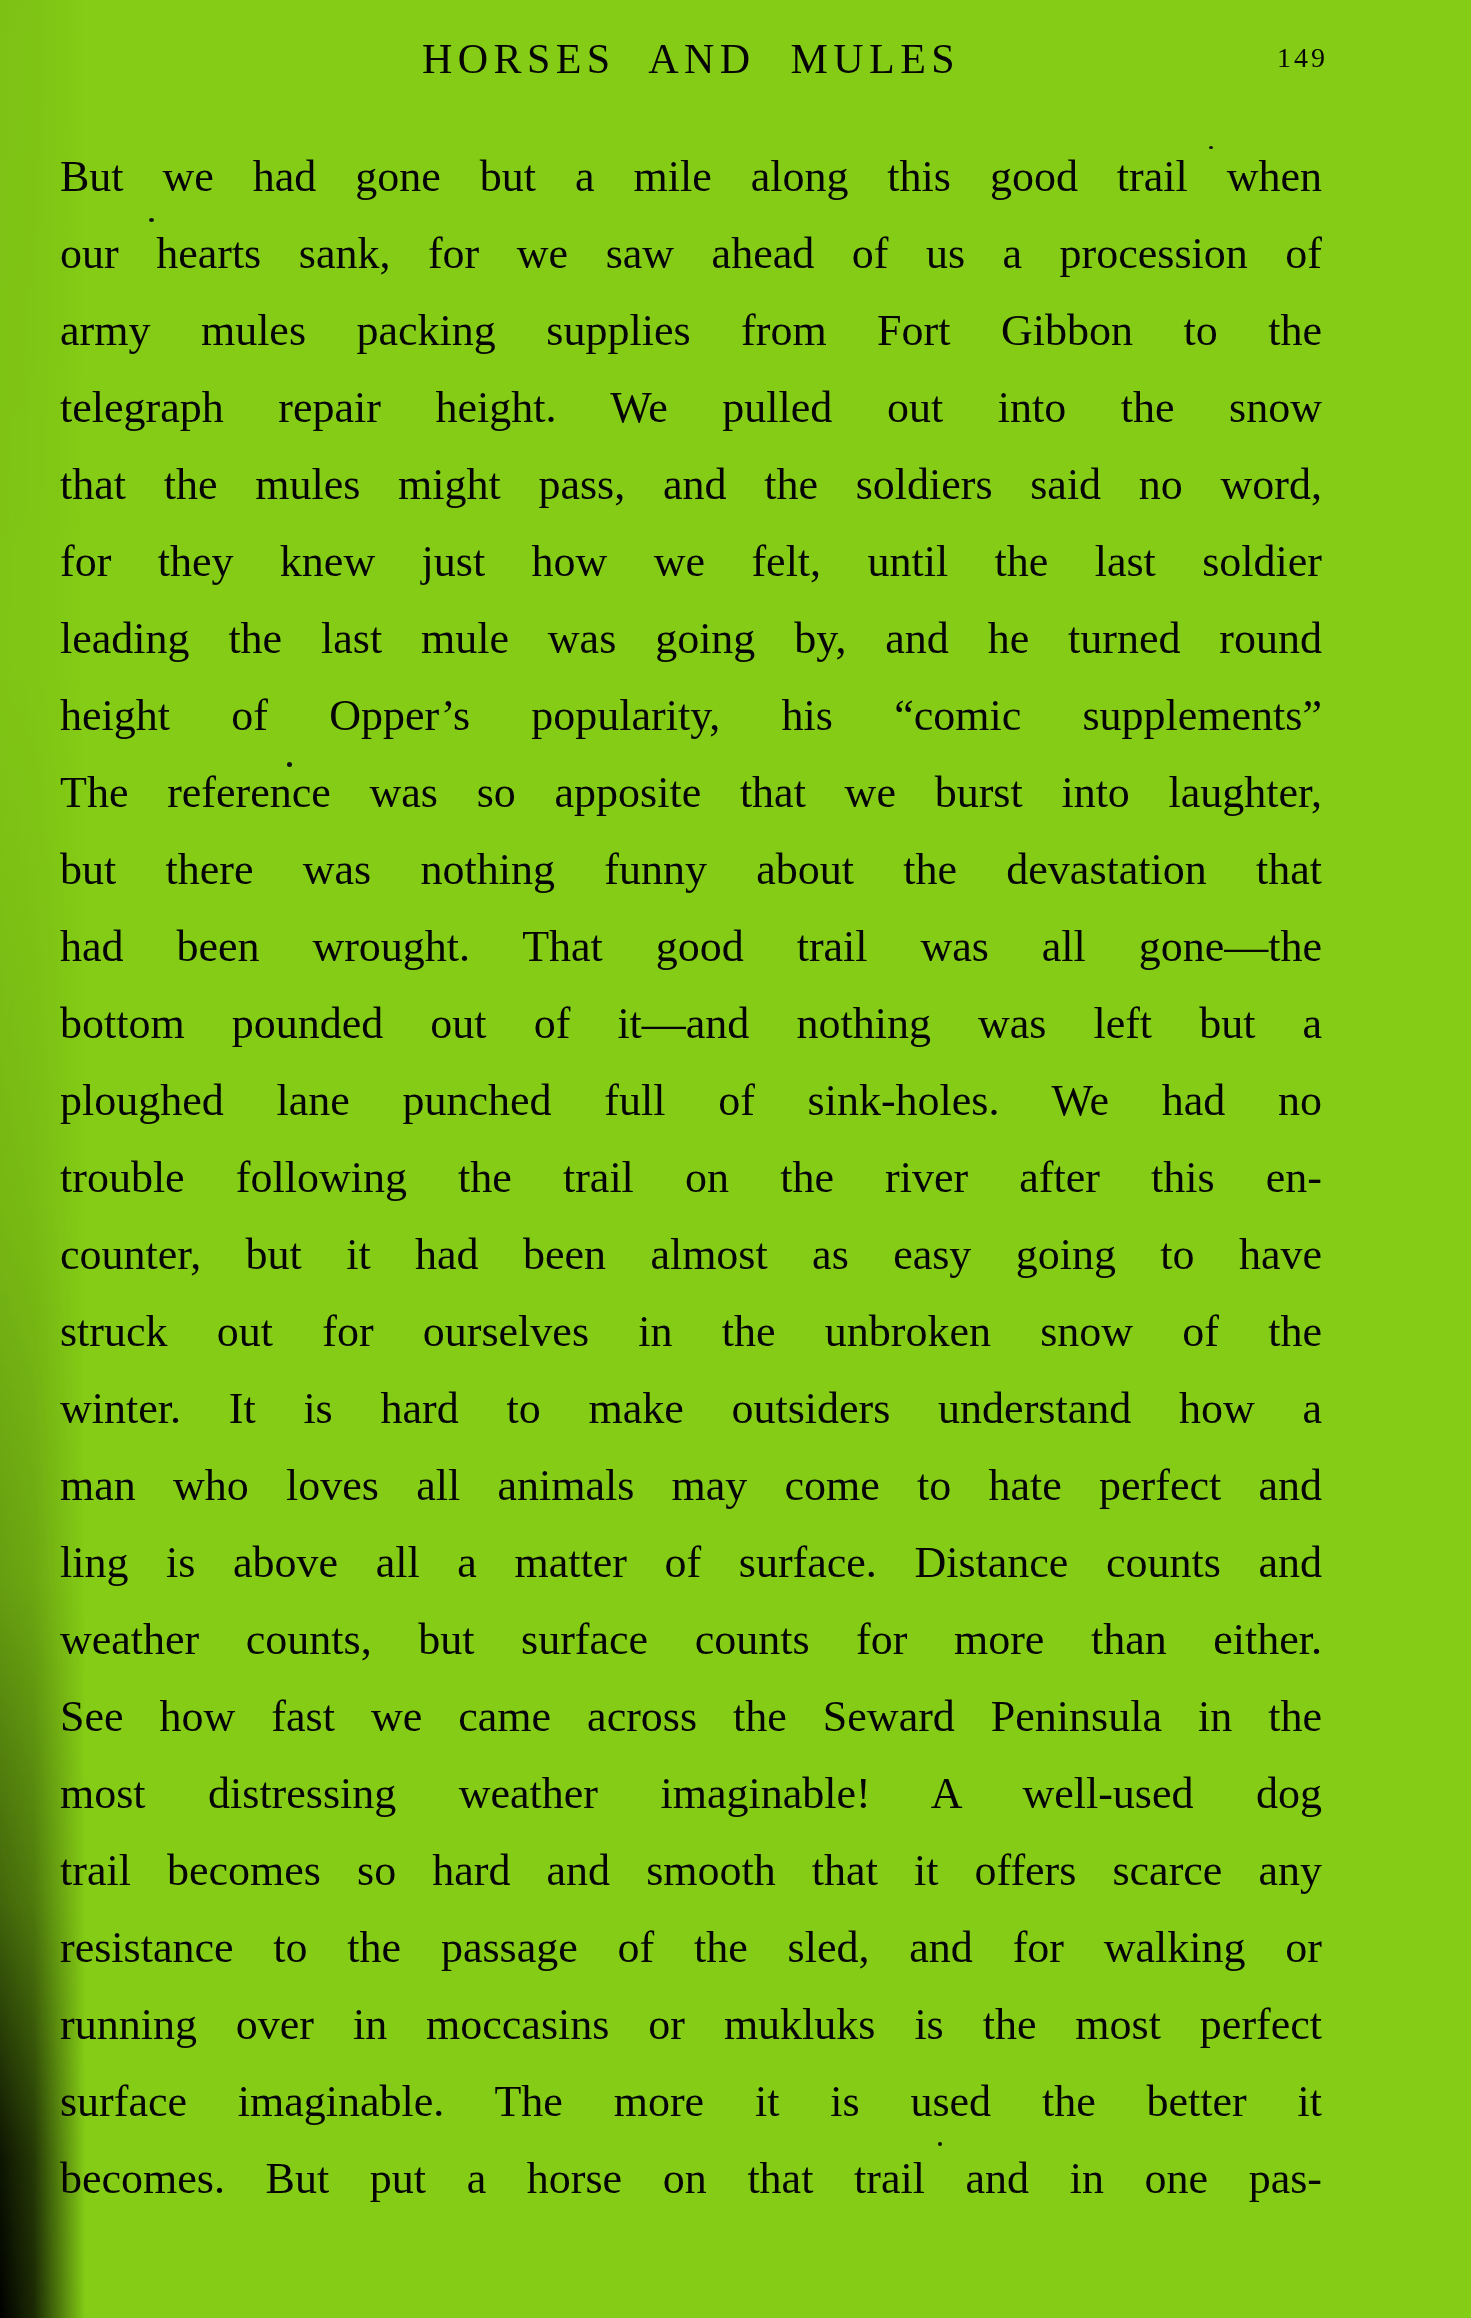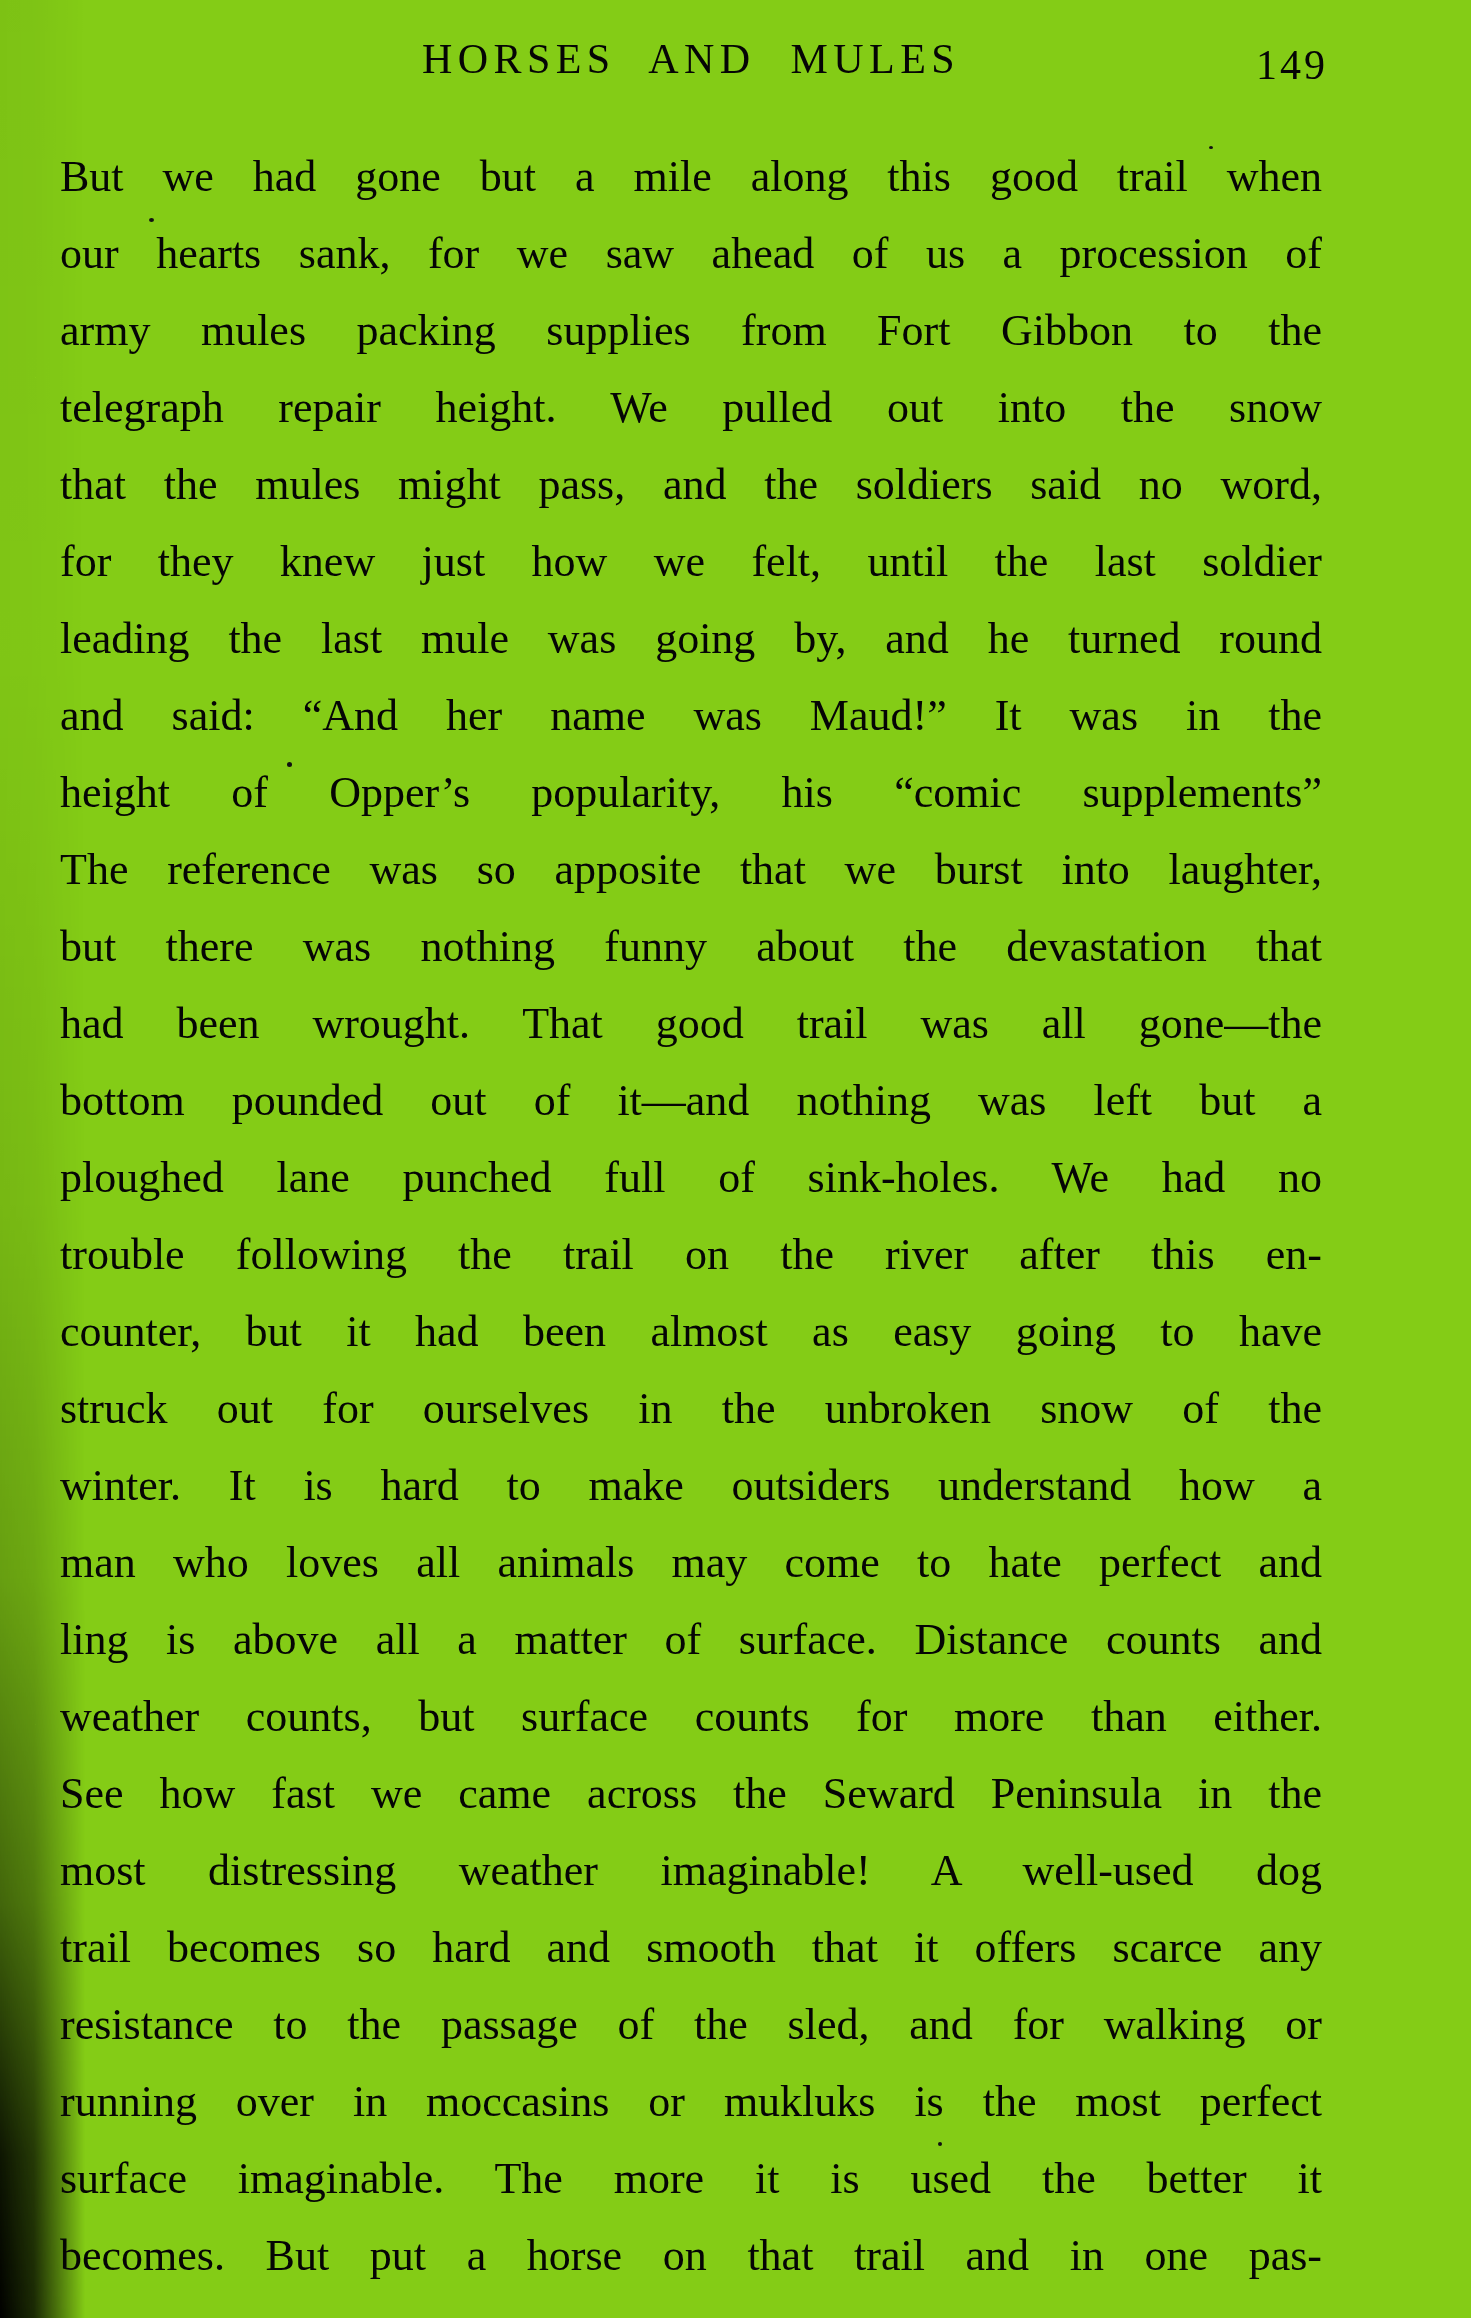--- a/index.html
+++ b/index.html
@@ -24,21 +24,21 @@
     letter-spacing: 0.13em;
     word-spacing: 0.45em;
     line-height: 1;
     white-space: nowrap;
   }
 
   .page-number {
     position: absolute;
     top: 44px;
     right: 143px;
-    font-size: 42px;
+    font-size: 28px;
     letter-spacing: 3px;
     line-height: 1;
   }
 
   .text-block {
     position: absolute;
     left: 60px;
     top: 133px;
     width: 1262px;
     font-size: 44px;
@@ -112,21 +112,20 @@
   <div class="page-number">149</div>
 
   <div class="text-block">
     <div class="text-line">But we had gone but a mile along this good trail when</div>
     <div class="text-line">our hearts sank, for we saw ahead of us a procession of</div>
     <div class="text-line">army mules packing supplies from Fort Gibbon to the</div>
     <div class="text-line">telegraph repair height.  We pulled out into the snow</div>
     <div class="text-line">that the mules might pass, and the soldiers said no word,</div>
     <div class="text-line">for they knew just how we felt, until the last soldier</div>
     <div class="text-line">leading the last mule was going by, and he turned round</div>
-    <div class="text-line">and said: “And her name was Maud!”  It was in the</div>
     <div class="text-line">height of Opper’s popularity, his “comic supplements”</div>
     <div class="text-line">The reference was so apposite that we burst into laughter,</div>
     <div class="text-line">but there was nothing funny about the devastation that</div>
     <div class="text-line">had been wrought.  That good trail was all gone—the</div>
     <div class="text-line">bottom pounded out of it—and nothing was left but a</div>
     <div class="text-line">ploughed lane punched full of sink-holes.  We had no</div>
     <div class="text-line">trouble following the trail on the river after this en-</div>
     <div class="text-line">counter, but it had been almost as easy going to have</div>
     <div class="text-line">struck out for ourselves in the unbroken snow of the</div>
     <div class="text-line">winter.  It is hard to make outsiders understand how a</div>

